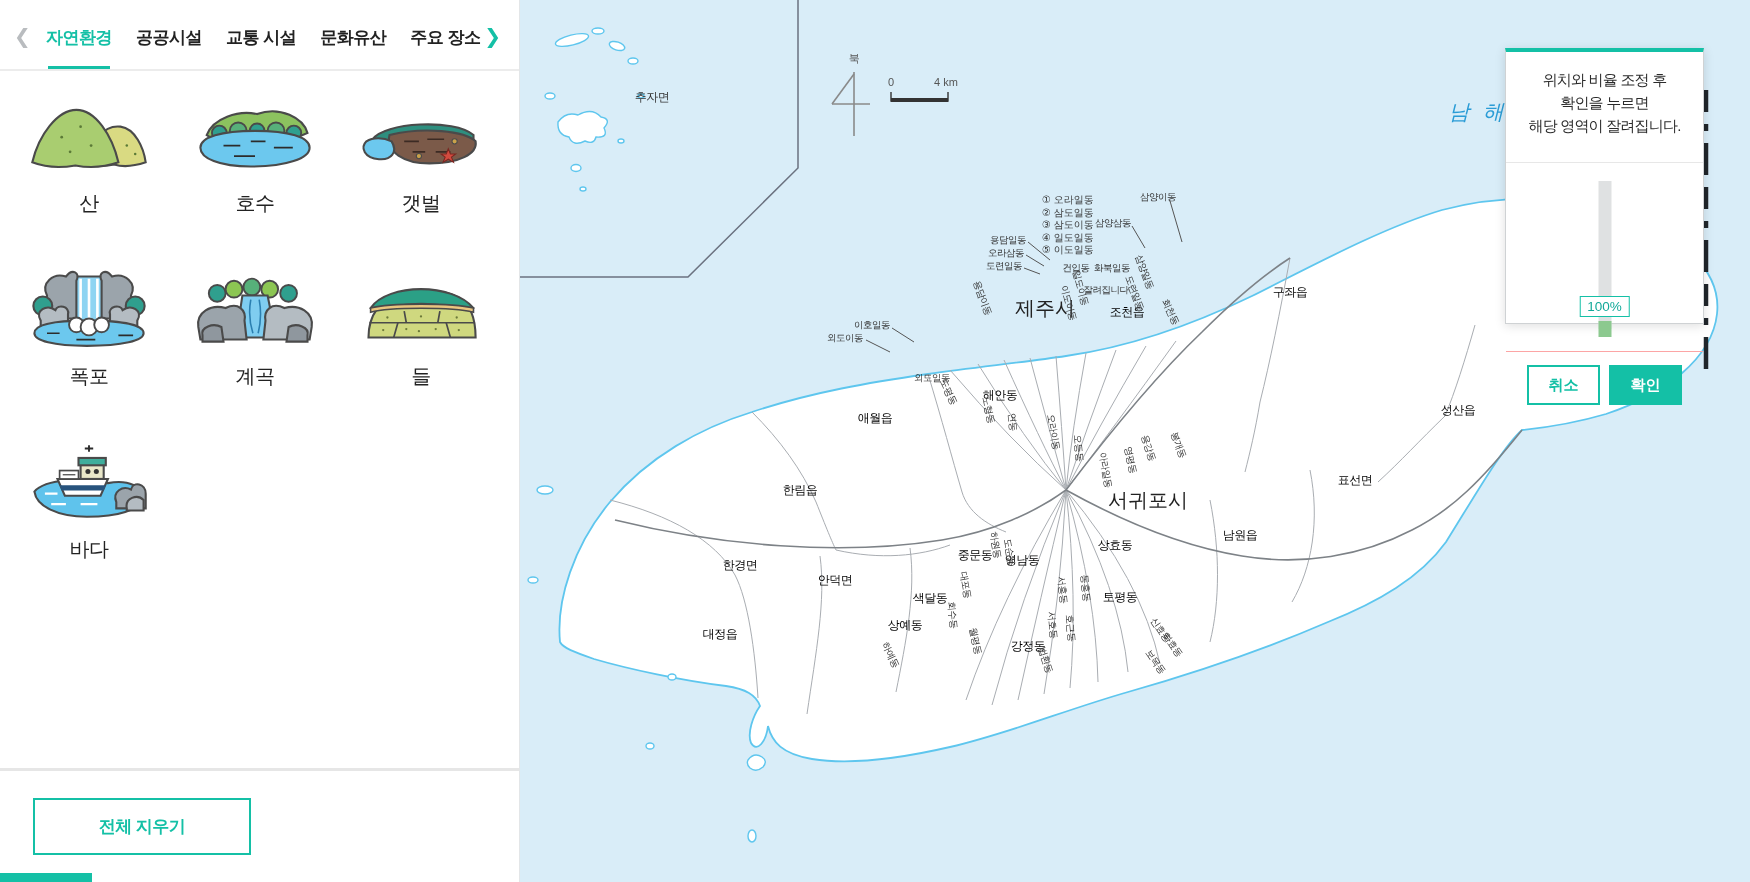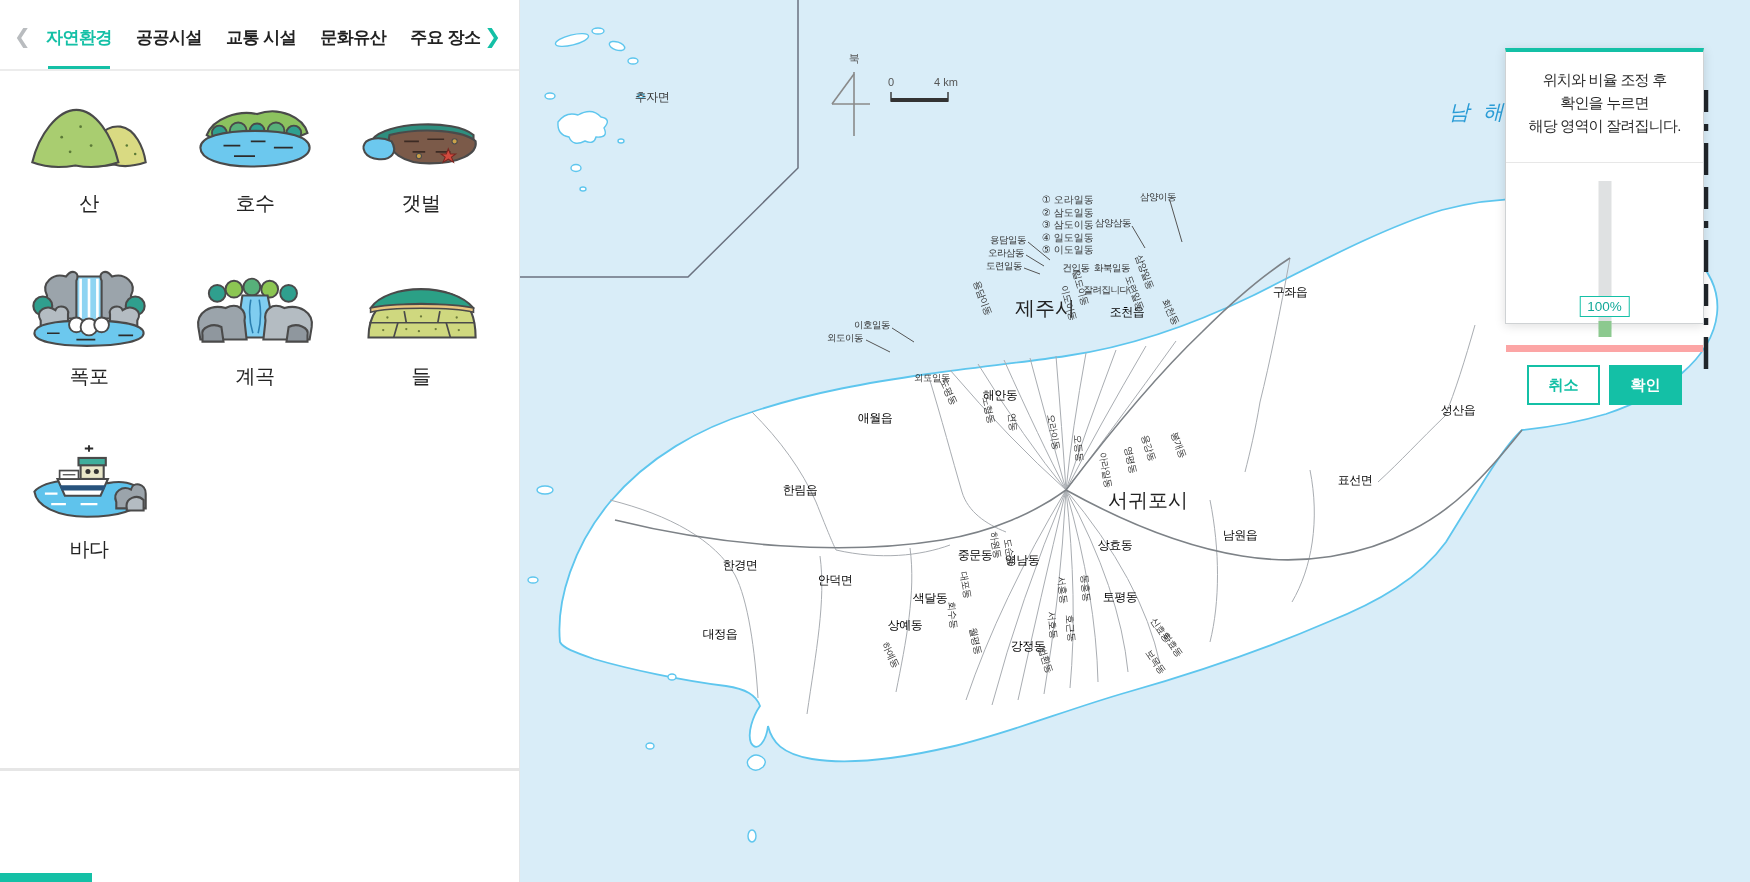--- a/index.html
+++ b/index.html
@@ -51,21 +51,21 @@
   #legend { position:absolute; left:522px; top:194px; font-size:10px; color:#333; line-height:12.5px; }
   #compass-label { position:absolute; left:328px; top:50px; font-size:11px; color:#555; }
   .scale-txt { position:absolute; font-size:11px; color:#555; }
 
   
   #crop-dialog { position:absolute; left:1505px; top:48px; width:199px; height:276px;
     background:#fff; border:1px solid #cfd2d4; border-top:4px solid #14c0a6;
     box-shadow:0 2px 10px rgba(0,0,0,0.13); z-index:10; }
   #dlg-msg { padding:16px 8px 12px 8px; text-align:center; font-size:15px; color:#2b2b2b;
     line-height:23px; letter-spacing:-0.8px; border-bottom:1px solid #e7e7e7; height:111px; }
-  #dlg-slider { position:relative; height:189px; border-bottom:7px solid #fca5a5; }
+  #dlg-slider { position:relative; height:189px; border-bottom:1px solid #fca5a5; }
   #slider-track { position:absolute; left:50%; top:18px; width:13px; height:148px;
     transform:translateX(-50%); background:#dfe1e2; cursor:pointer; }
   #slider-thumb { position:absolute; left:50%; top:158px; width:13px; height:16px;
     transform:translateX(-50%); background:#8cc98f; cursor:grab; }
   #zoom-badge { position:absolute; left:50%; top:133px; transform:translateX(-50%);
     background:#fff; border:1px solid #14c0a6; color:#14a99a; font-size:13.5px;
     padding:2px 7px; z-index:2; }
   #dlg-footer { display:flex; justify-content:center; gap:9px; padding-top:13px; }
   .dlg-btn-outline { width:73px; height:40px; background:#fff; border:2px solid #14c0a6;
     color:#14c0a6; font-size:15px; font-weight:bold; cursor:pointer;
@@ -223,20 +223,21 @@
             <path d="M96,72 C94,62 106,58 112,64 L112,74 L96,74 Z" fill="#b4bcc2"></path>
           </g>
           <path d="M18,58 h12 M24,68 h14 M52,68 h16" stroke="#ffffff" stroke-width="2"></path>
         </svg>
         <span class="lbl">바다</span>
       </div>
     </div>
 
     <div id="side-divider"></div>
     <div id="side-actions">
+      <button class="btn-outline">전체 지우기</button>
     </div>
   </div>
   <div id="corner-strip"></div>
 
   <div id="map">
     <svg class="base" width="1230" height="882" viewBox="0 0 1230 882">
 
       <path d="M278,0 L278,168 L168,277 L0,277" fill="none" stroke="#6b7280" stroke-width="1.5"></path>
 
       <g fill="#ffffff" stroke="#5ec6ee" stroke-width="1.4">

